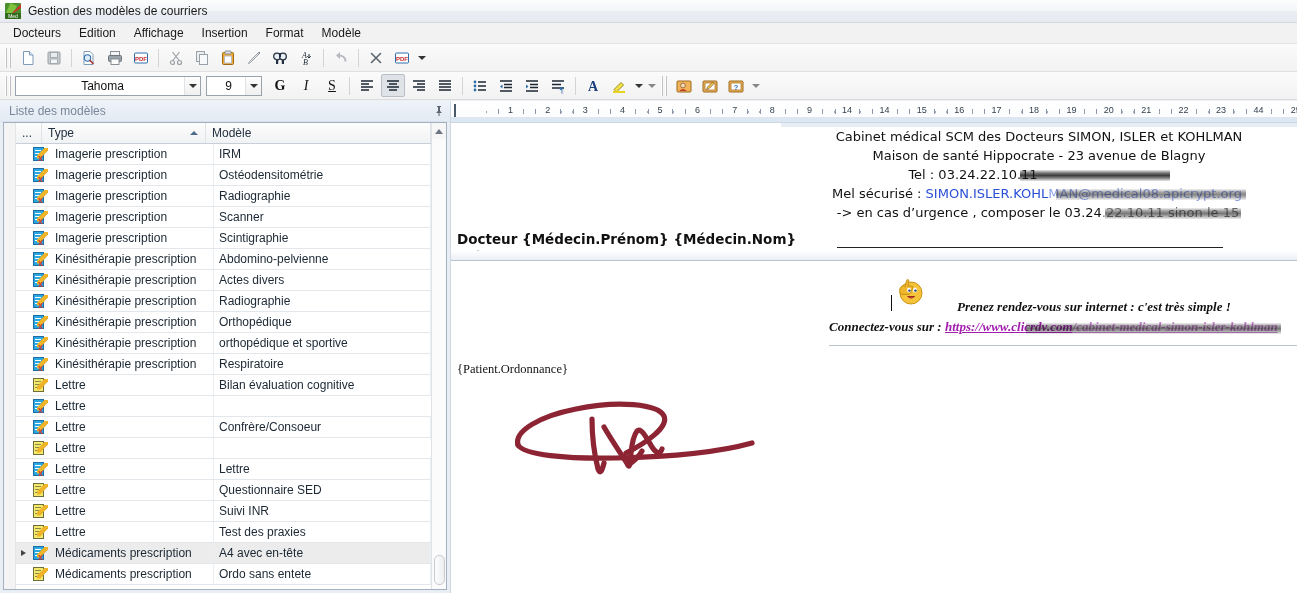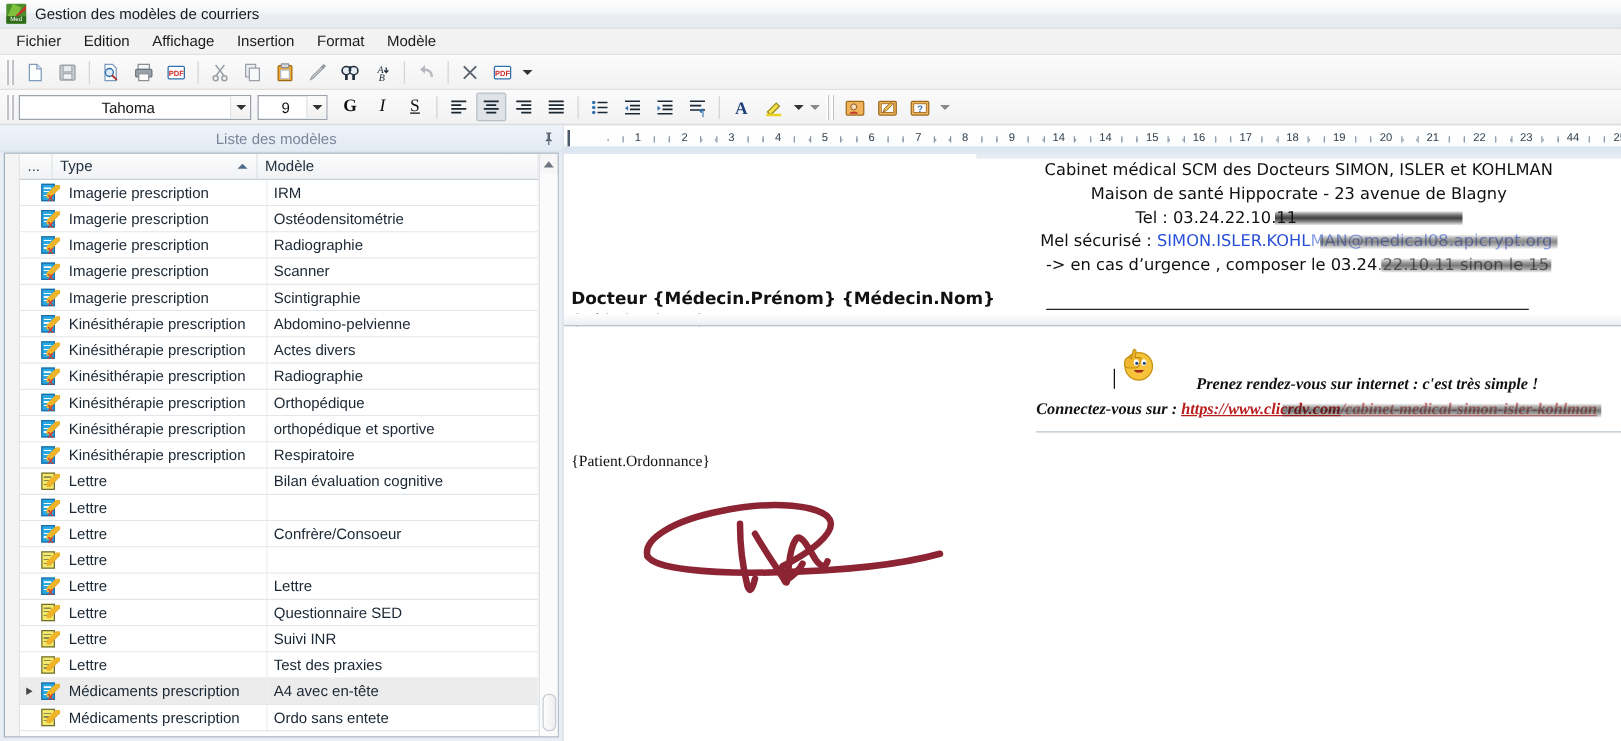--- a/index.html
+++ b/index.html
@@ -143,21 +143,20 @@
     background: #e9eef5;
     display: flex; flex-direction: column;
     border-right: 1px solid #cfd8e3;
   }
   .dock-header {
     height: 21px;
     background: linear-gradient(to bottom,#eef3f9,#e2eaf3);
     display: flex; align-items: center;
     padding: 0 5px 0 9px;
     border-bottom: 1px solid #d9e1ea;
-    text-align: center;
   }
   .dock-header .dt {
     flex: 1; font-size: 12px; color: #7a8699;
   }
   .pin-icon { width: 12px; height: 12px; color: #6b7584; }
 
   .grid-wrap {
     flex: 1;
     margin: 0 3px 3px 3px;
     background: #ffffff;
@@ -338,21 +337,21 @@
     font-family: "Liberation Serif", serif;
     font-style: italic; font-weight: bold; font-size: 13px; color: #111;
     white-space: nowrap;
   }
   .rdv-l2 {
     position: absolute; left: 0px; top: 36px;
     font-family: "Liberation Serif", serif;
     font-style: italic; font-weight: bold; font-size: 13px; color: #111;
     white-space: nowrap;
   }
-  .rdv-l2 .lnk { color: #b91c1c; text-decoration: underline; margin-top: 20px; }
+  .rdv-l2 .lnk { color: #a21caf; text-decoration: underline; margin-top: 20px; }
   .rdv-rule {
     position: absolute; left: 0px; top: 62px; right: 0; height: 1px; background: #b9c4d1;
   }
 
   .ordonnance {
     position: absolute; left: 6px; top: 239px;
     font-family: "Liberation Serif", serif;
     font-size: 12.5px; color: #111;
   }
 
@@ -374,21 +373,21 @@
   <div class="titlebar">
     <div class="app-icon">
       <div class="leaf"></div>
         <div class="pen"></div>
         <div class="med">Med</div>
     </div>
     <div class="title">Gestion des modèles de courriers</div>
   </div>
 
   <div class="menubar">
-    <div class="mi">Fichier</div>
+    <div class="mi">Docteurs</div>
     <div class="mi">Edition</div>
     <div class="mi">Affichage</div>
     <div class="mi">Insertion</div>
     <div class="mi">Format</div>
     <div class="mi">Modèle</div>
   </div>
 
   <div class="toolbar">
     <div class="grip"></div>
 

